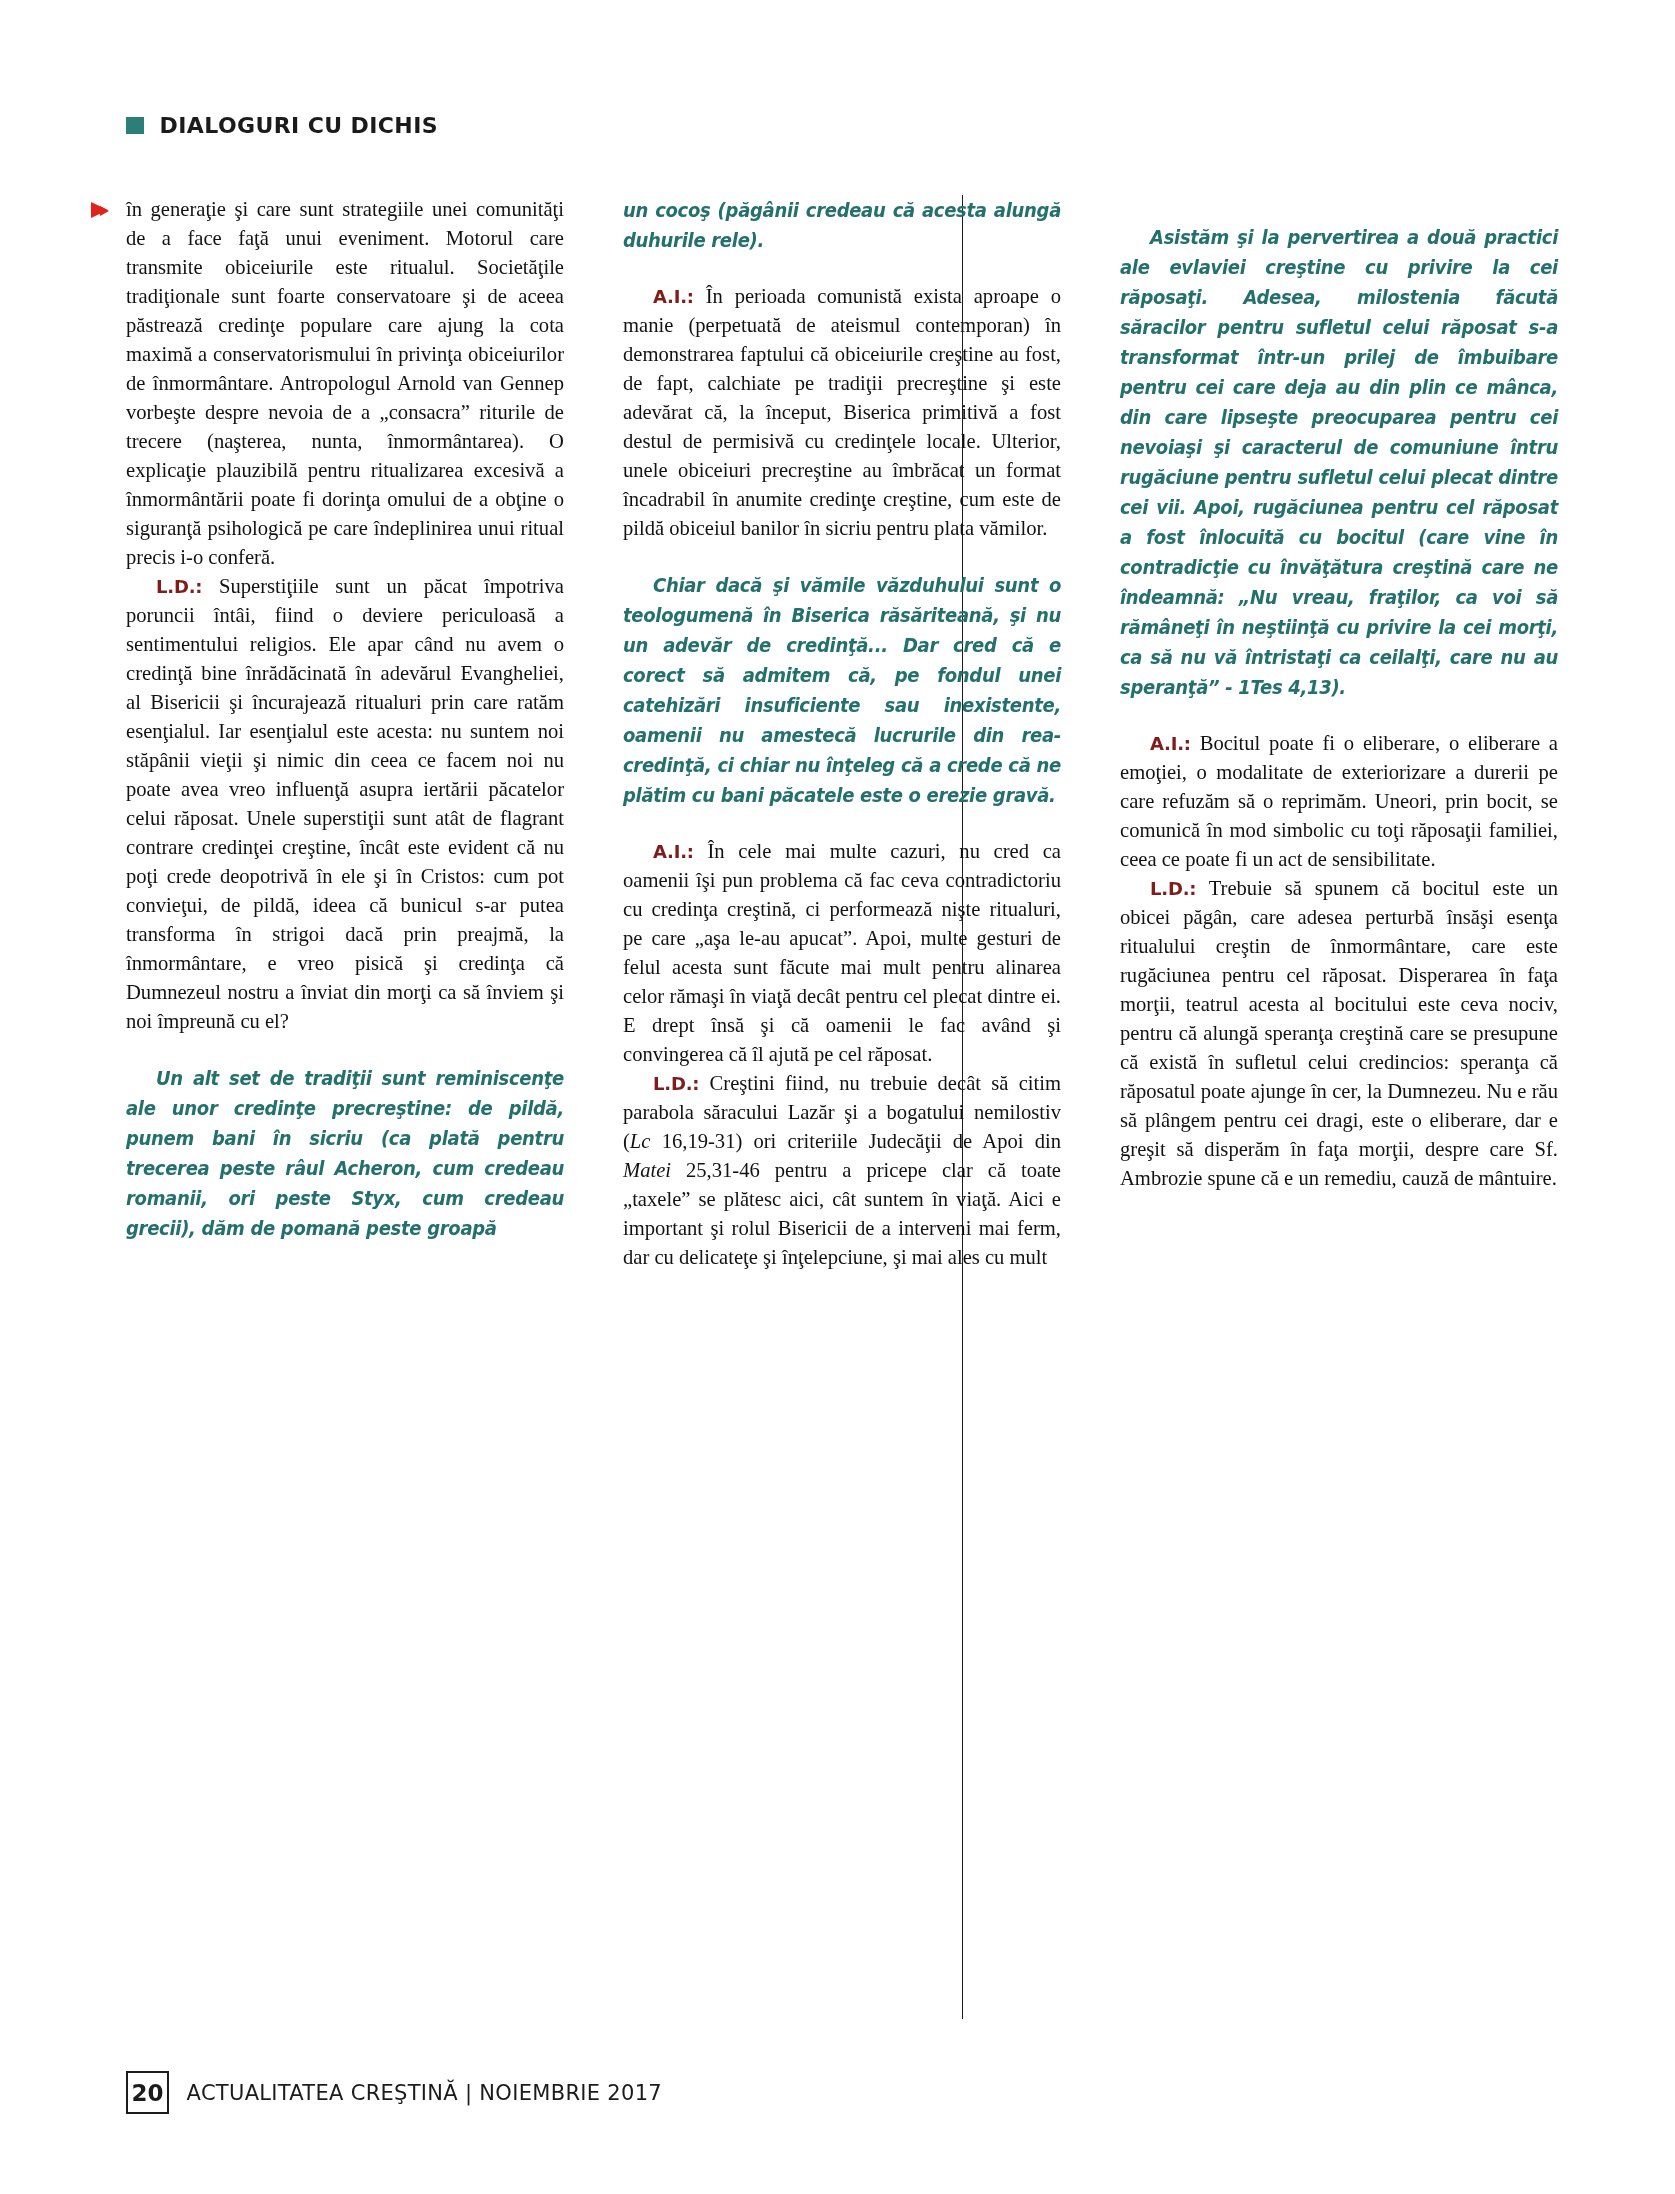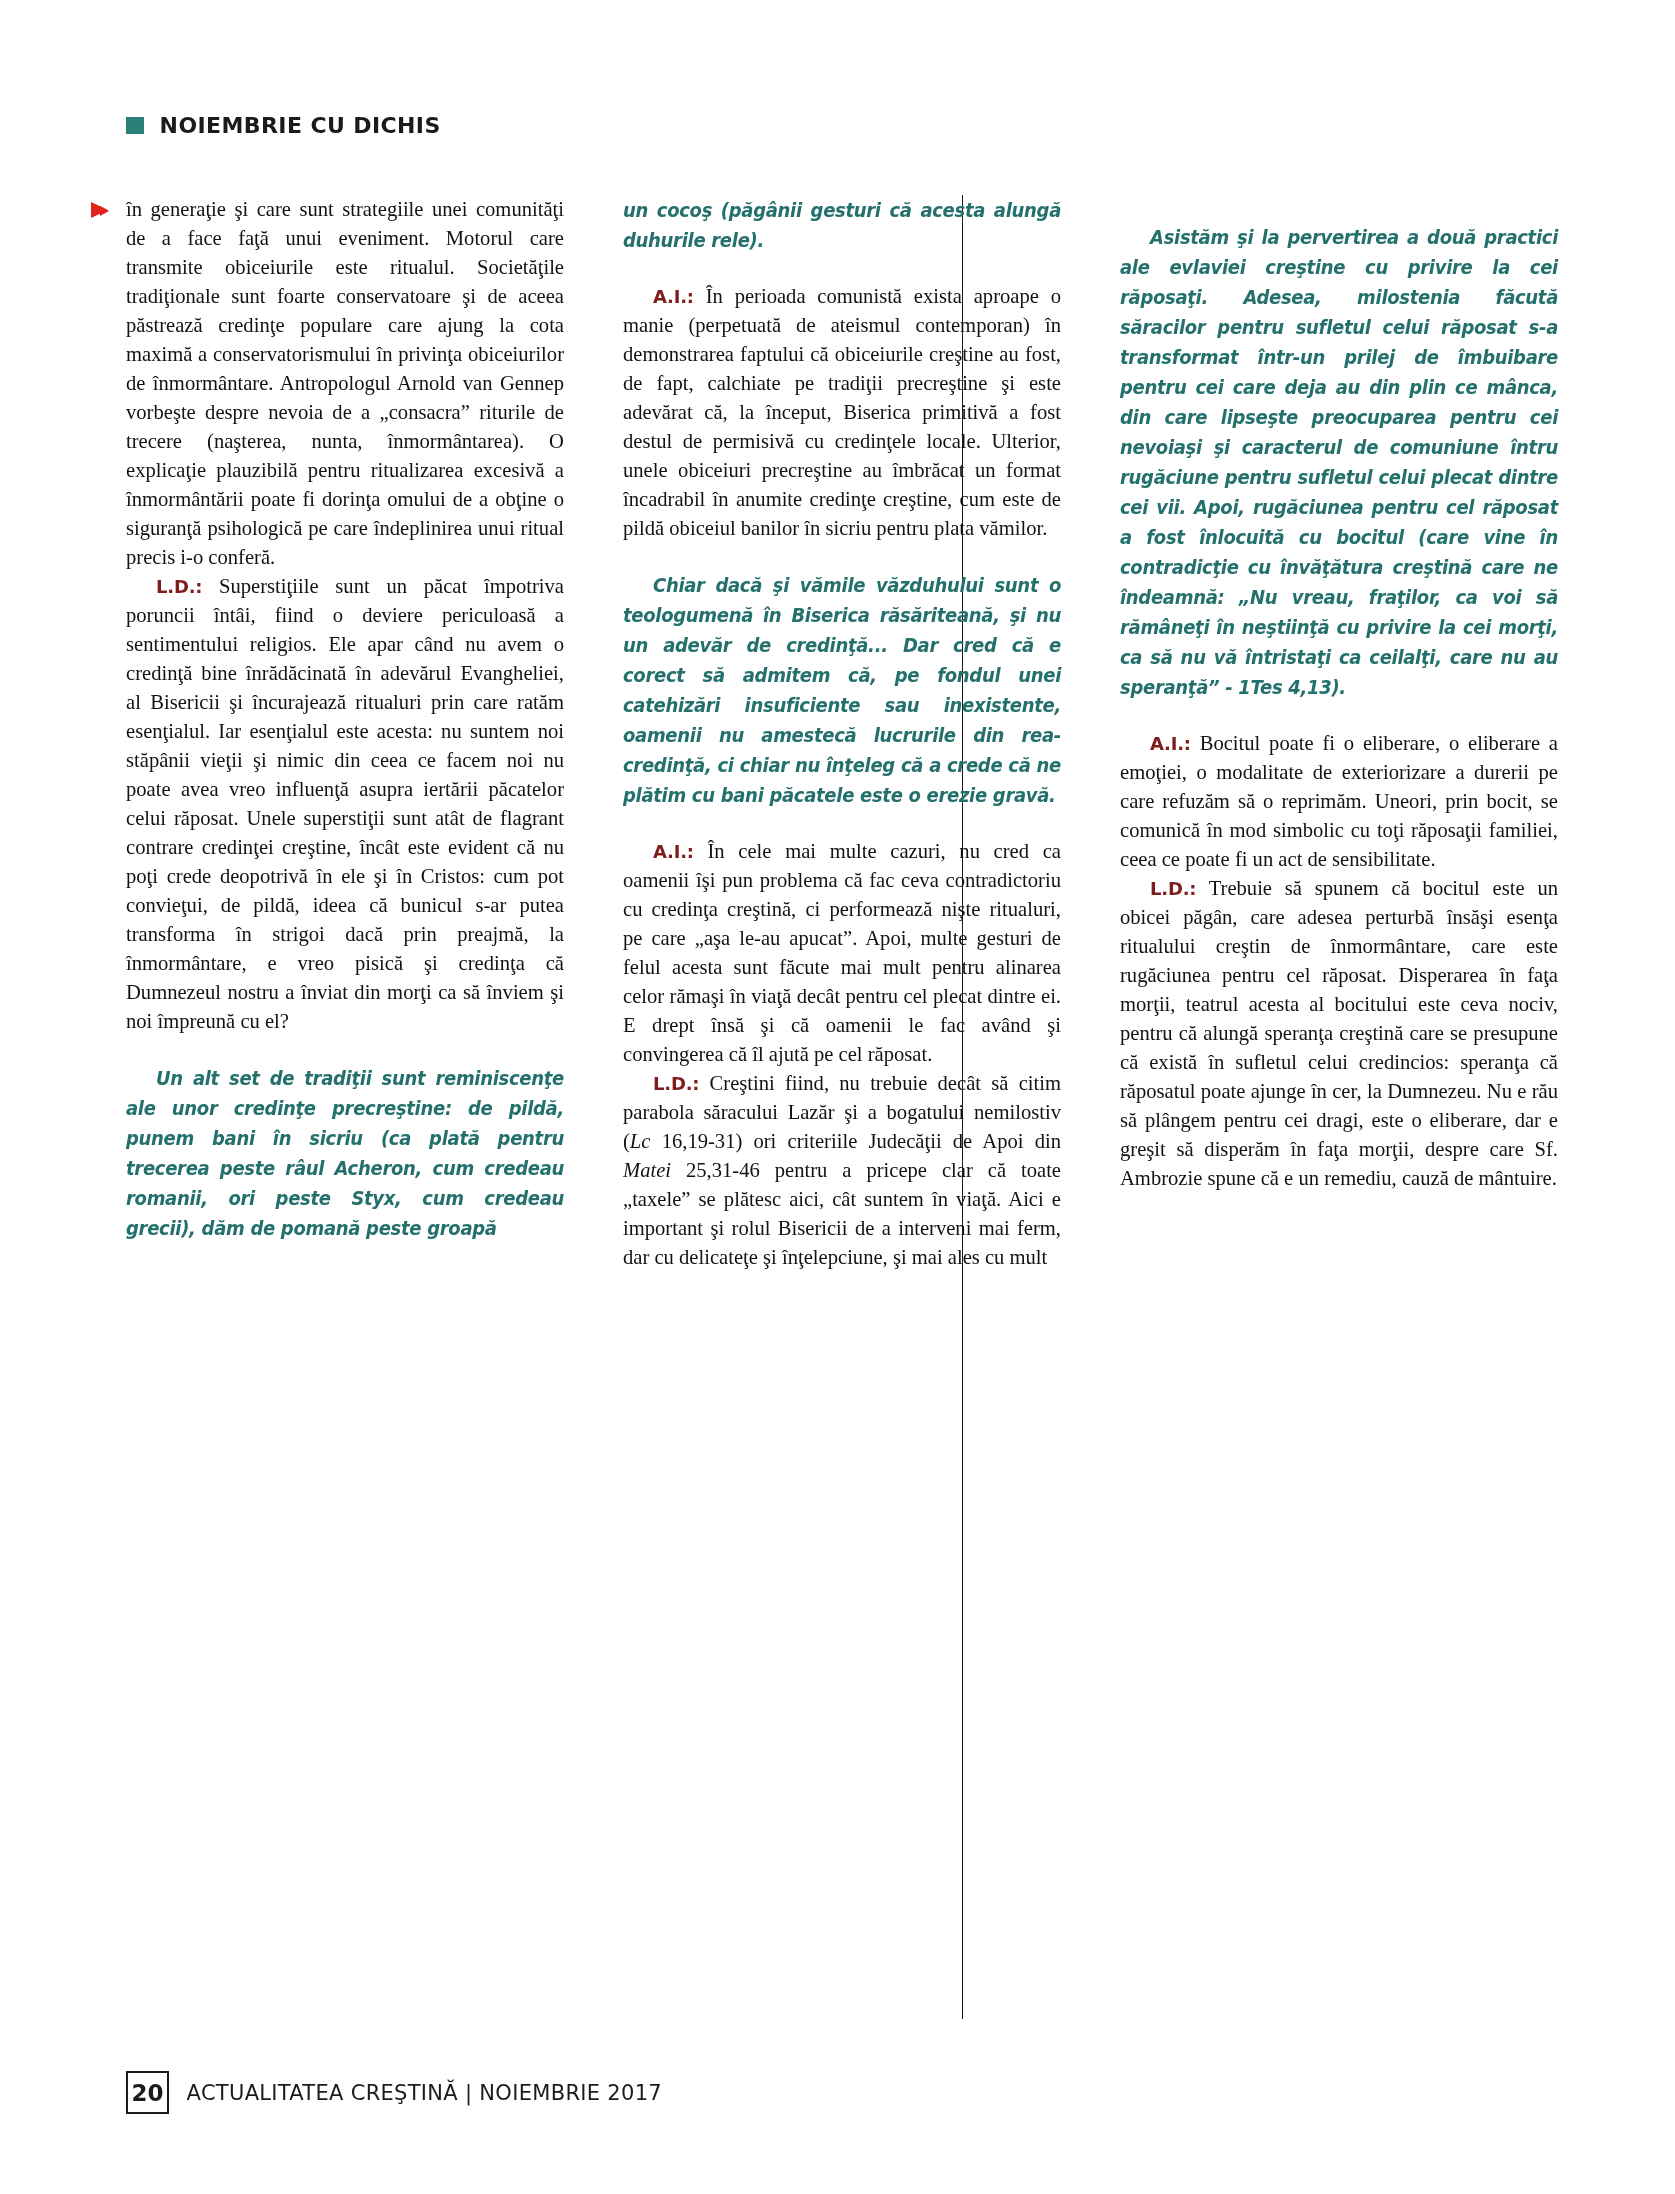--- a/index.html
+++ b/index.html
@@ -154,39 +154,39 @@
     white-space: nowrap;
   }
 </style>
 </head>
 <body>
 
 <div class="page">
 
   <div class="kicker">
     <span class="kicker-square"></span>
-    <span class="kicker-text">NOIEMBRIE CU DICHIS</span>
+    <span class="kicker-text">DIALOGURI CU DICHIS</span>
   </div>
 
   <div class="rule rule-a"></div>
 
   <div class="columns">
 
     <div class="col col-1">
       <div class="arrow"></div>
       <p class="first">în generaţie şi care sunt strategiile unei comunităţi de a face faţă unui eveniment. Motorul care transmite obiceiurile este ritualul. Societăţile tradiţionale sunt foarte conservatoare şi de aceea păstrează credinţe populare care ajung la cota maximă a conservatorismului în privinţa obiceiurilor de înmormântare. Antropologul Arnold van Gennep vorbeşte despre nevoia de a „consacra” riturile de trecere (naşterea, nunta, înmormântarea). O explicaţie plauzibilă pentru ritualizarea excesivă a înmormântării poate fi dorinţa omului de a obţine o siguranţă psihologică pe care îndeplinirea unui ritual precis i-o conferă.</p>
       <p class="indent">
         <span class="speaker">L.D.:</span><span> Superstiţiile sunt un păcat împotriva poruncii întâi, fiind o deviere periculoasă a sentimentului religios. Ele apar când nu avem o credinţă bine înrădăcinată în adevărul Evangheliei, al Bisericii şi încurajează ritualuri prin care ratăm esenţialul. Iar esenţialul este acesta: nu suntem noi stăpânii vieţii şi nimic din ceea ce facem noi nu poate avea vreo influenţă asupra iertării păcatelor celui răposat. Unele superstiţii sunt atât de flagrant contrare credinţei creştine, încât este evident că nu poţi crede deopotrivă în ele şi în Cristos: cum pot convieţui, de pildă, ideea că bunicul s-ar putea transforma în strigoi dacă prin preajmă, la înmormântare, e vreo pisică şi credinţa că Dumnezeul nostru a înviat din morţi ca să înviem şi noi împreună cu el?</span>
       </p>
       <div class="gap-m"></div>
       <p class="teal">Un alt set de tradiţii sunt reminiscenţe ale unor credinţe precreştine: de pildă, punem bani în sicriu (ca plată pentru trecerea peste râul Acheron, cum credeau romanii, ori peste Styx, cum credeau grecii), dăm de pomană peste groapă</p>
     </div>
 
     <div class="col col-2">
-      <p class="teal cont">un cocoş (păgânii gesturi că acesta alungă duhurile rele).</p>
+      <p class="teal cont">un cocoş (păgânii credeau că acesta alungă duhurile rele).</p>
       <div class="gap-m"></div>
       <p class="indent">
         <span class="speaker">A.I.:</span><span> În perioada comunistă exista aproape o manie (perpetuată de ateismul contemporan) în demonstrarea faptului că obiceiurile creştine au fost, de fapt, calchiate pe tradiţii precreştine şi este adevărat că, la început, Biserica primitivă a fost destul de permisivă cu credinţele locale. Ulterior, unele obiceiuri precreştine au îmbrăcat un format încadrabil în anumite credinţe creştine, cum este de pildă obiceiul banilor în sicriu pentru plata vămilor.</span>
       </p>
       <div class="gap-m"></div>
       <p class="teal">Chiar dacă şi vămile văzduhului sunt o teologumenă în Biserica răsăriteană, şi nu un adevăr de credinţă... Dar cred că e corect să admitem că, pe fondul unei catehizări insuficiente sau inexistente, oamenii nu amestecă lucrurile din rea-credinţă, ci chiar nu înţeleg că a crede că ne plătim cu bani păcatele este o erezie gravă.</p>
       <div class="gap-m"></div>
       <p class="indent">
         <span class="speaker">A.I.:</span><span>  În cele mai multe cazuri, nu cred ca oamenii îşi pun problema că fac ceva contradictoriu cu credinţa creştină, ci performează nişte ritualuri, pe care „aşa le-au apucat”. Apoi, multe gesturi de felul acesta sunt făcute mai mult pentru alinarea celor rămaşi în viaţă decât pentru cel plecat dintre ei. E drept însă şi că oamenii le fac având şi convingerea că îl ajută pe cel răposat.</span>
       </p>

